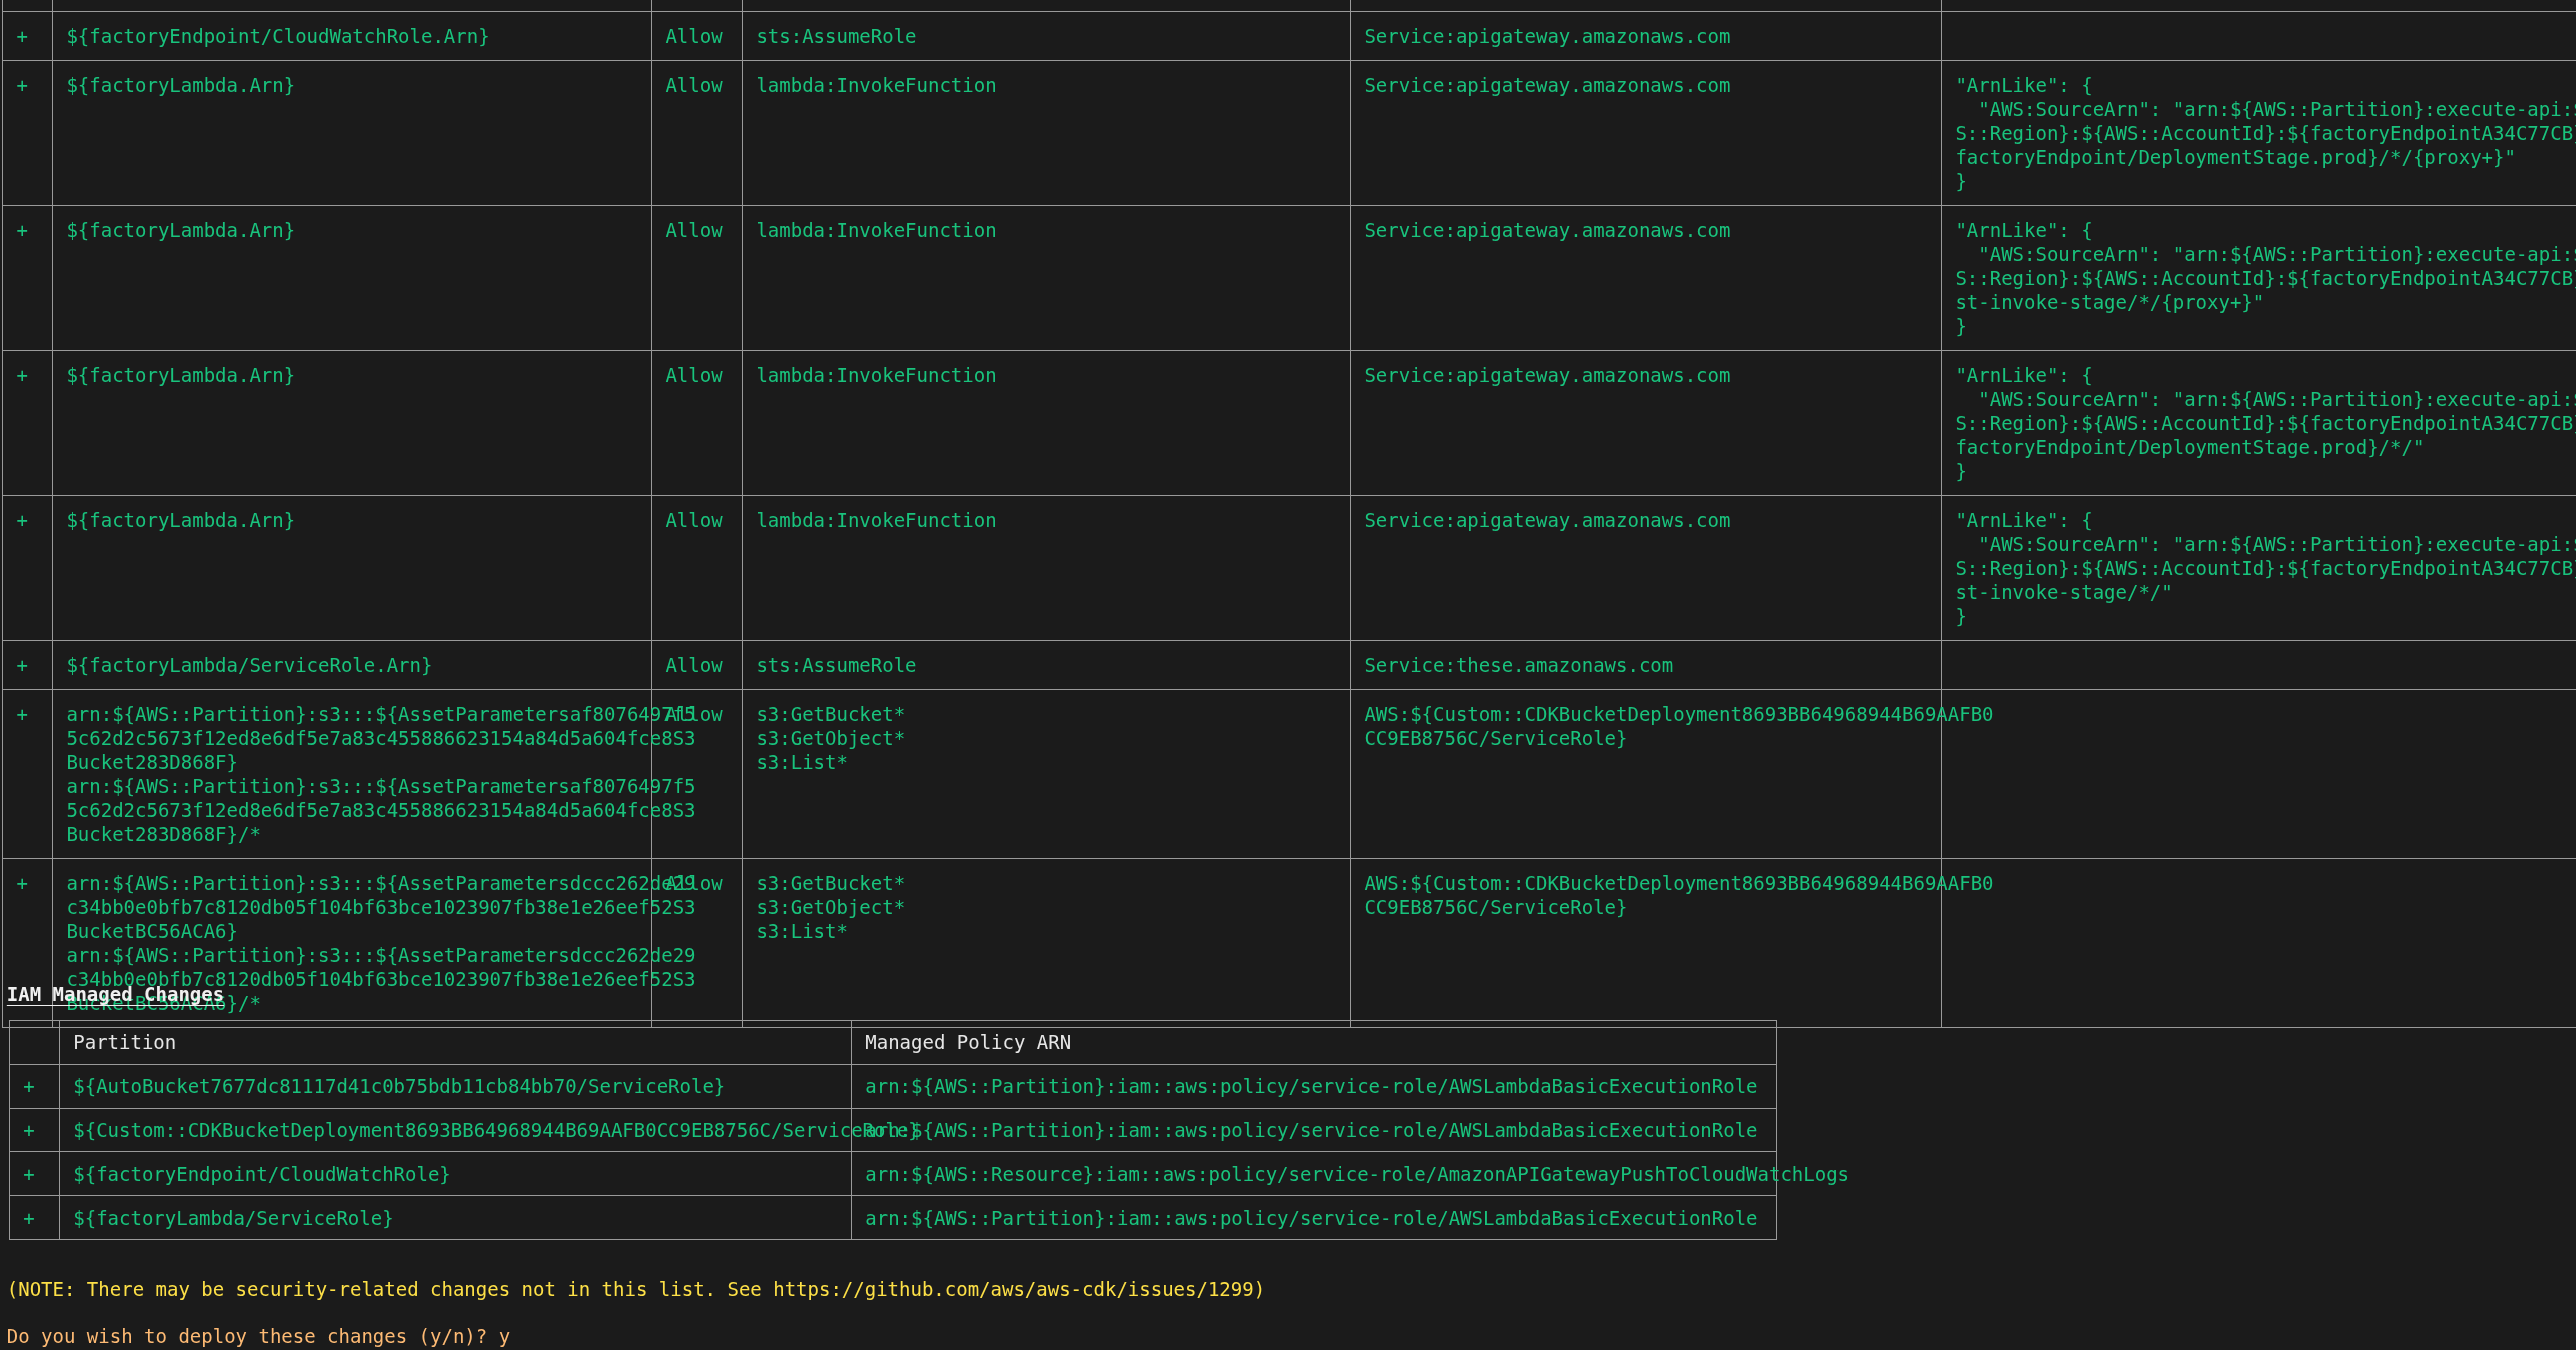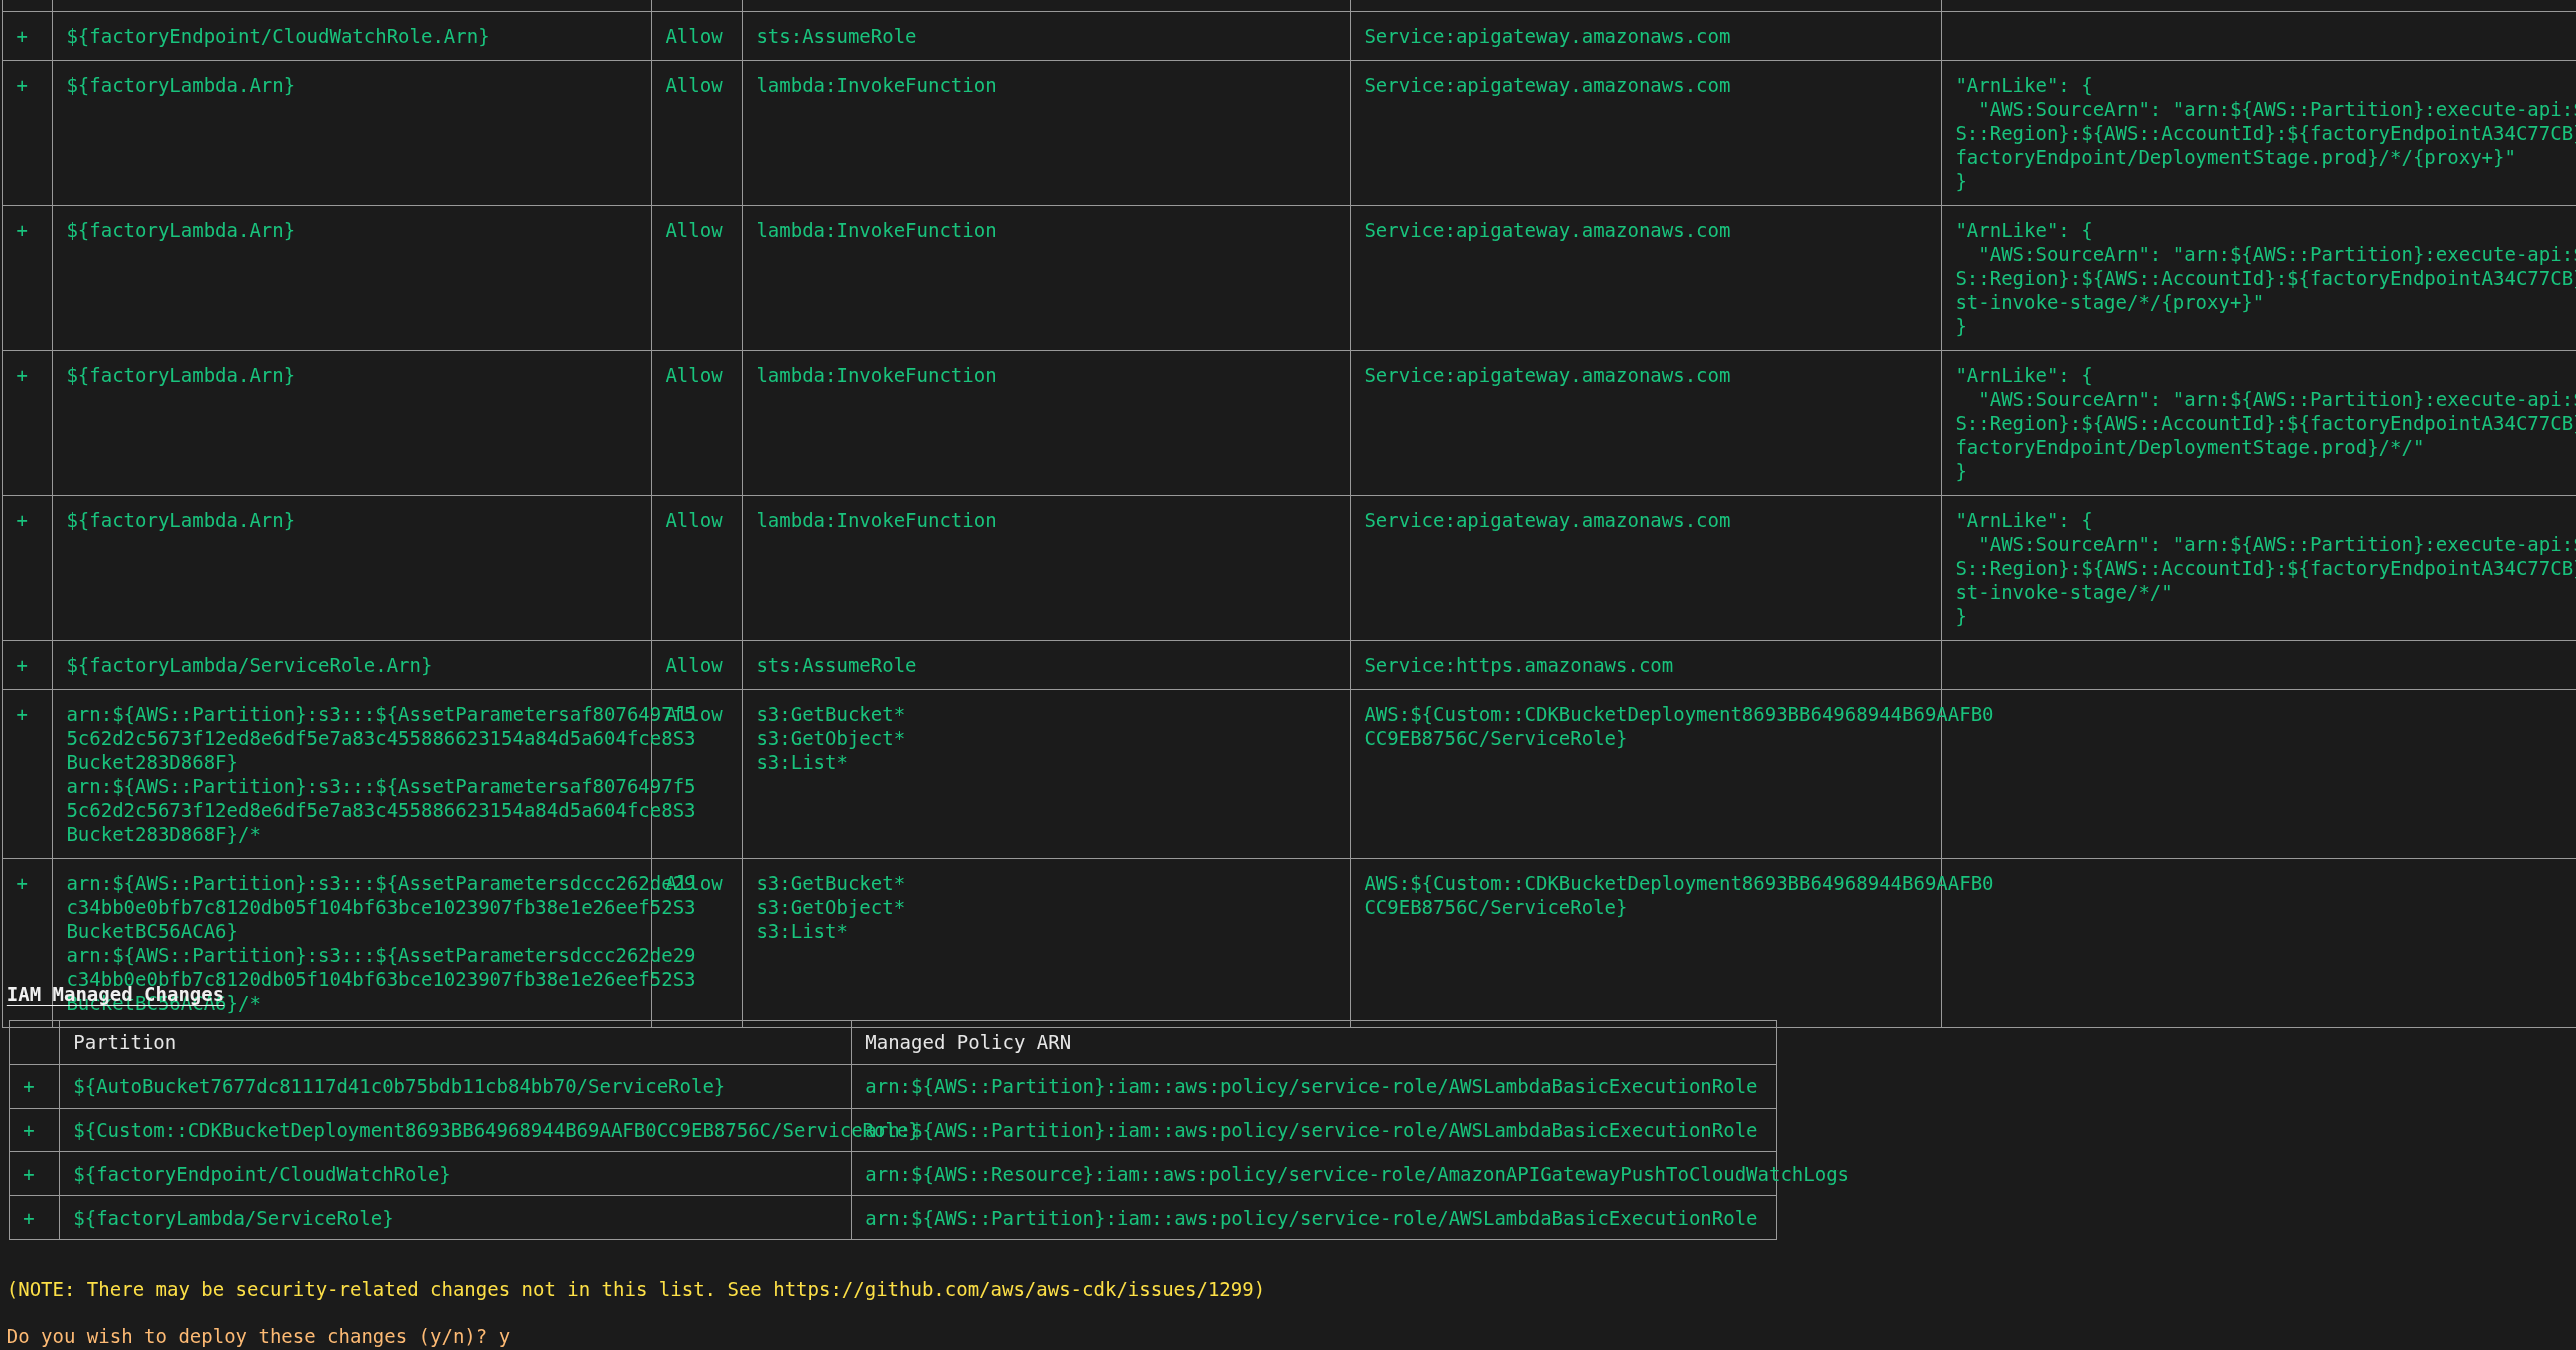--- a/index.html
+++ b/index.html
@@ -194,21 +194,21 @@
 S::Region}:${AWS::AccountId}:${factoryEndpointA34C77CB}/te
 st-invoke-stage/*/"
 }</td>
         </tr>
 
         <tr>
           <td class="plus">+</td>
           <td>${factoryLambda/ServiceRole.Arn}</td>
           <td>Allow</td>
           <td>sts:AssumeRole</td>
-          <td>Service:https.amazonaws.com</td>
+          <td>Service:these.amazonaws.com</td>
           <td></td>
         </tr>
 
         <tr>
           <td class="plus">+</td>
           <td>arn:${AWS::Partition}:s3:::${AssetParametersaf8076497f5
 5c62d2c5673f12ed8e6df5e7a83c455886623154a84d5a604fce8S3
 Bucket283D868F}
 arn:${AWS::Partition}:s3:::${AssetParametersaf8076497f5
 5c62d2c5673f12ed8e6df5e7a83c455886623154a84d5a604fce8S3

